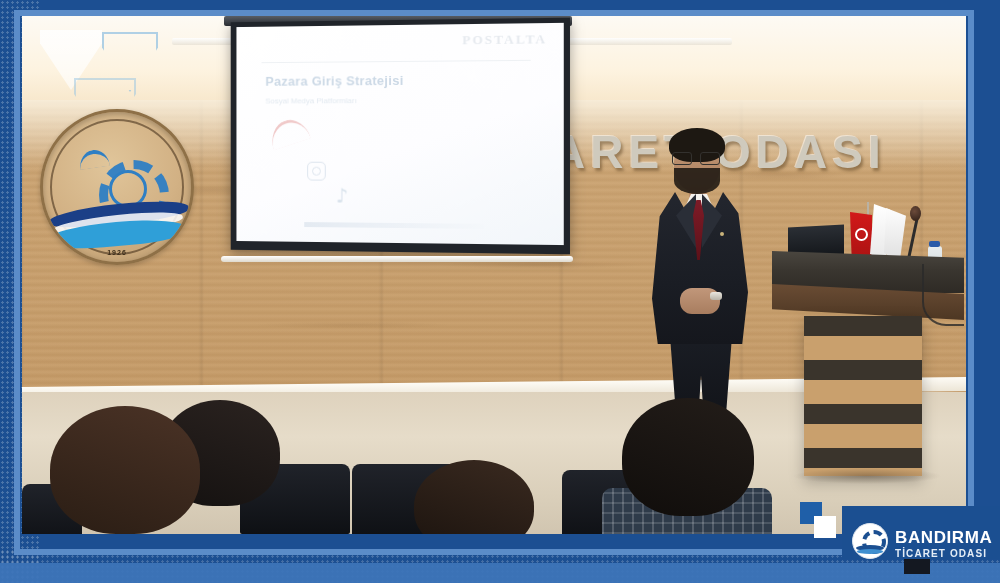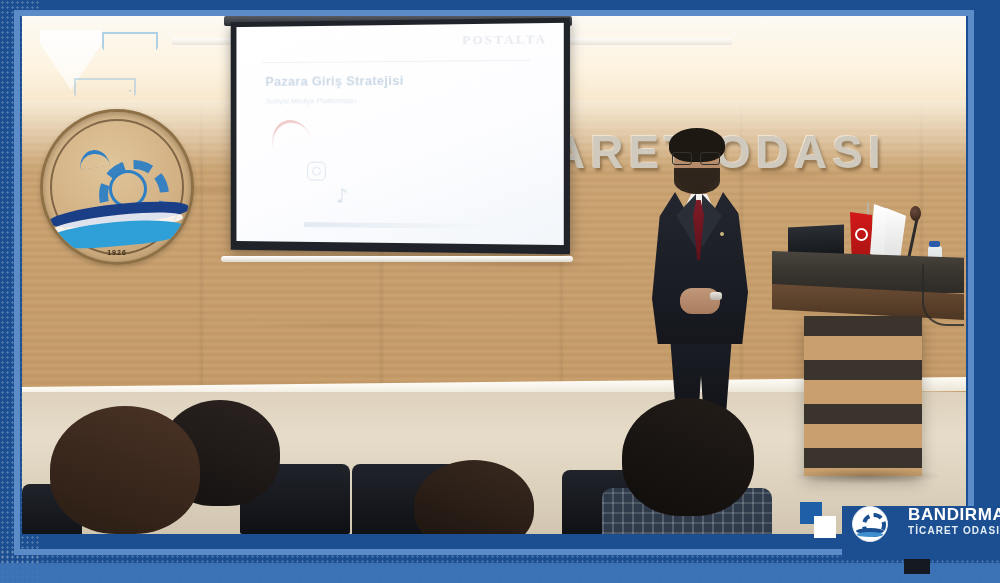--- a/index.html
+++ b/index.html
@@ -335,21 +335,21 @@
 
   
   .badge-sq-blue{
     position:absolute;left:800px;top:502px;width:22px;height:22px;background:#1f5fa8;
   }
   .badge-sq-white{
     position:absolute;left:814px;top:516px;width:22px;height:22px;background:#ffffff;
   }
   .badge{
     position:absolute;left:842px;top:506px;width:158px;height:53px;
-    background:#1b4f91;display:flex;align-items:flex-start;gap:20px;padding-left:10px;box-sizing:border-box;
+    background:#1b4f91;display:flex;align-items:flex-end;gap:7px;padding-left:10px;box-sizing:border-box;
   }
   .badge-logo{
     width:34px;height:34px;border-radius:50%;background:#ffffff;position:relative;flex:0 0 auto;
     border:1px solid #dfe6ee;
   }
   .bl-gear{position:absolute;left:9px;top:6px;width:16px;height:16px;border-radius:50%;
     border:4px dashed #1b4f91;}
   .bl-wave1{position:absolute;left:3px;top:21px;width:28px;height:6px;background:#1b4f91;border-radius:50%;}
   .bl-wave2{position:absolute;left:4px;top:25px;width:26px;height:5px;background:#3f8fd0;border-radius:50%;}
   .badge-text{display:flex;flex-direction:column;line-height:1;}

